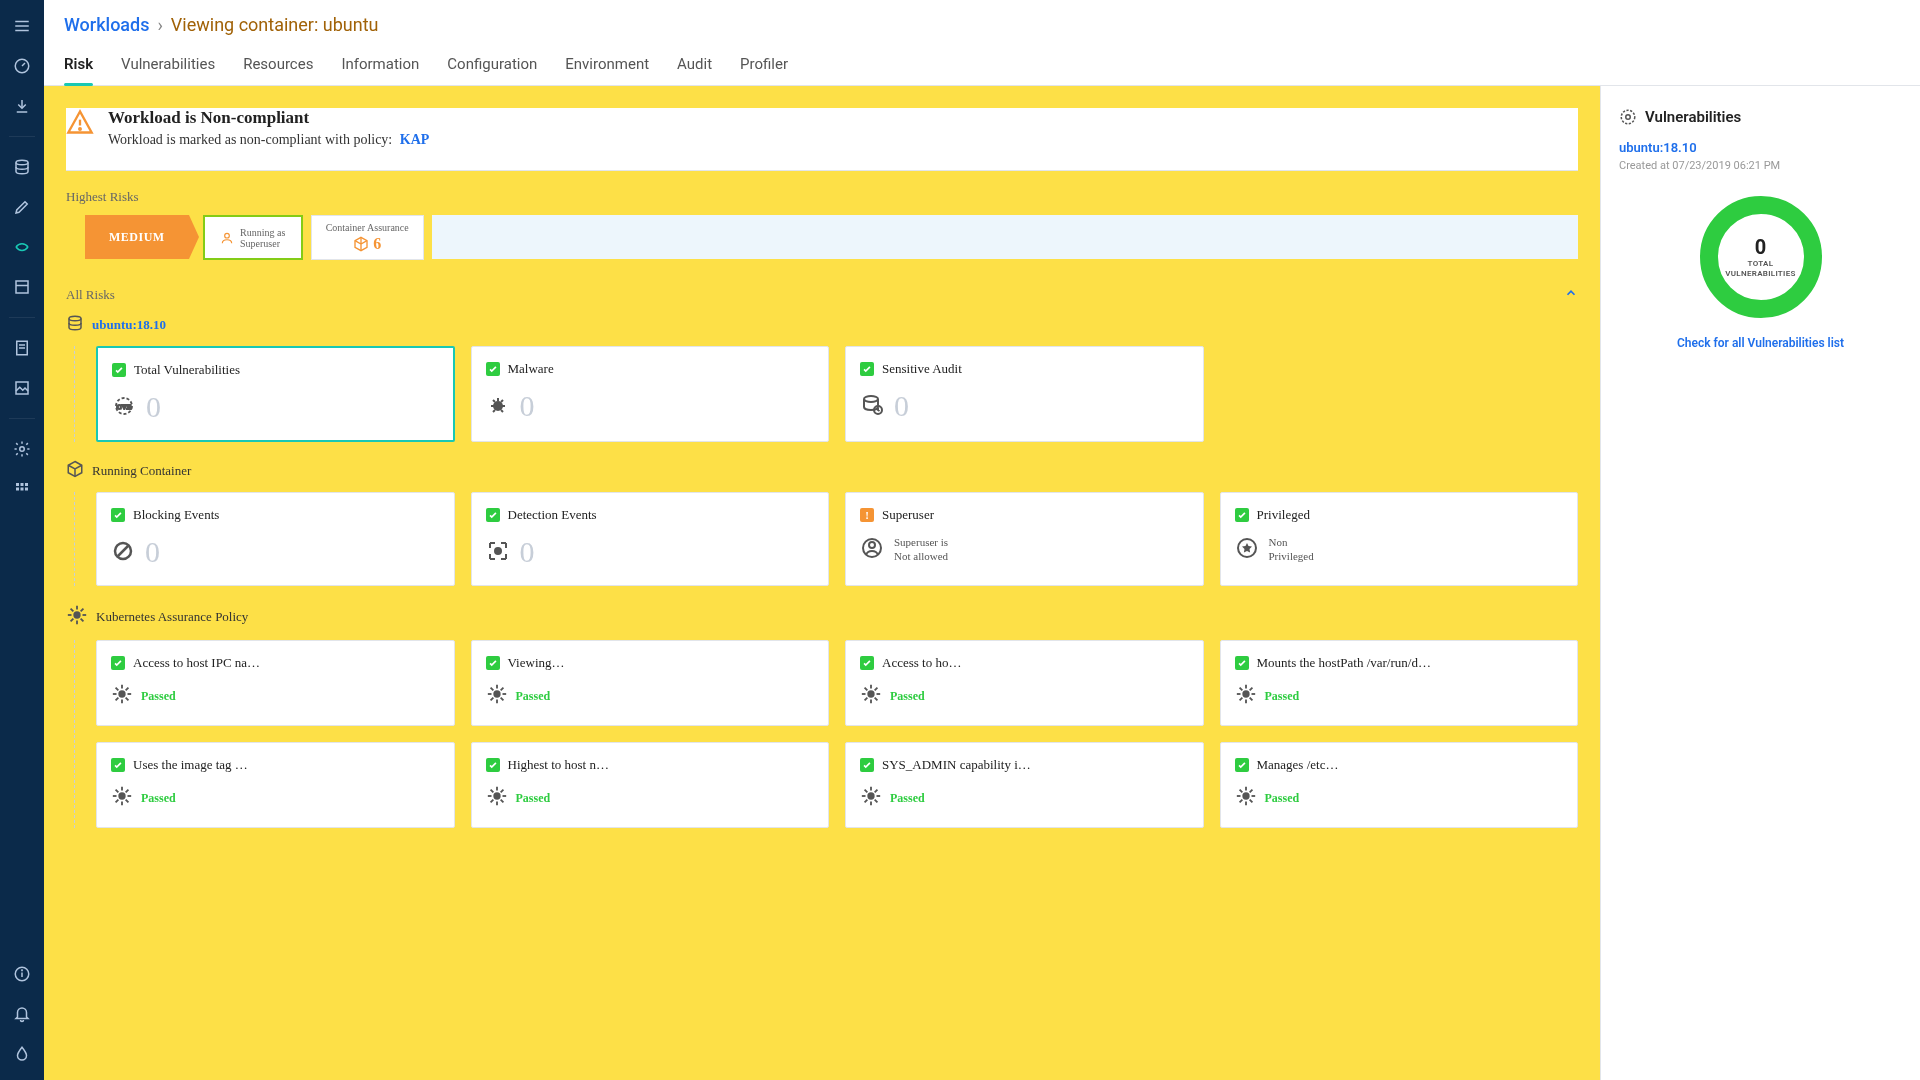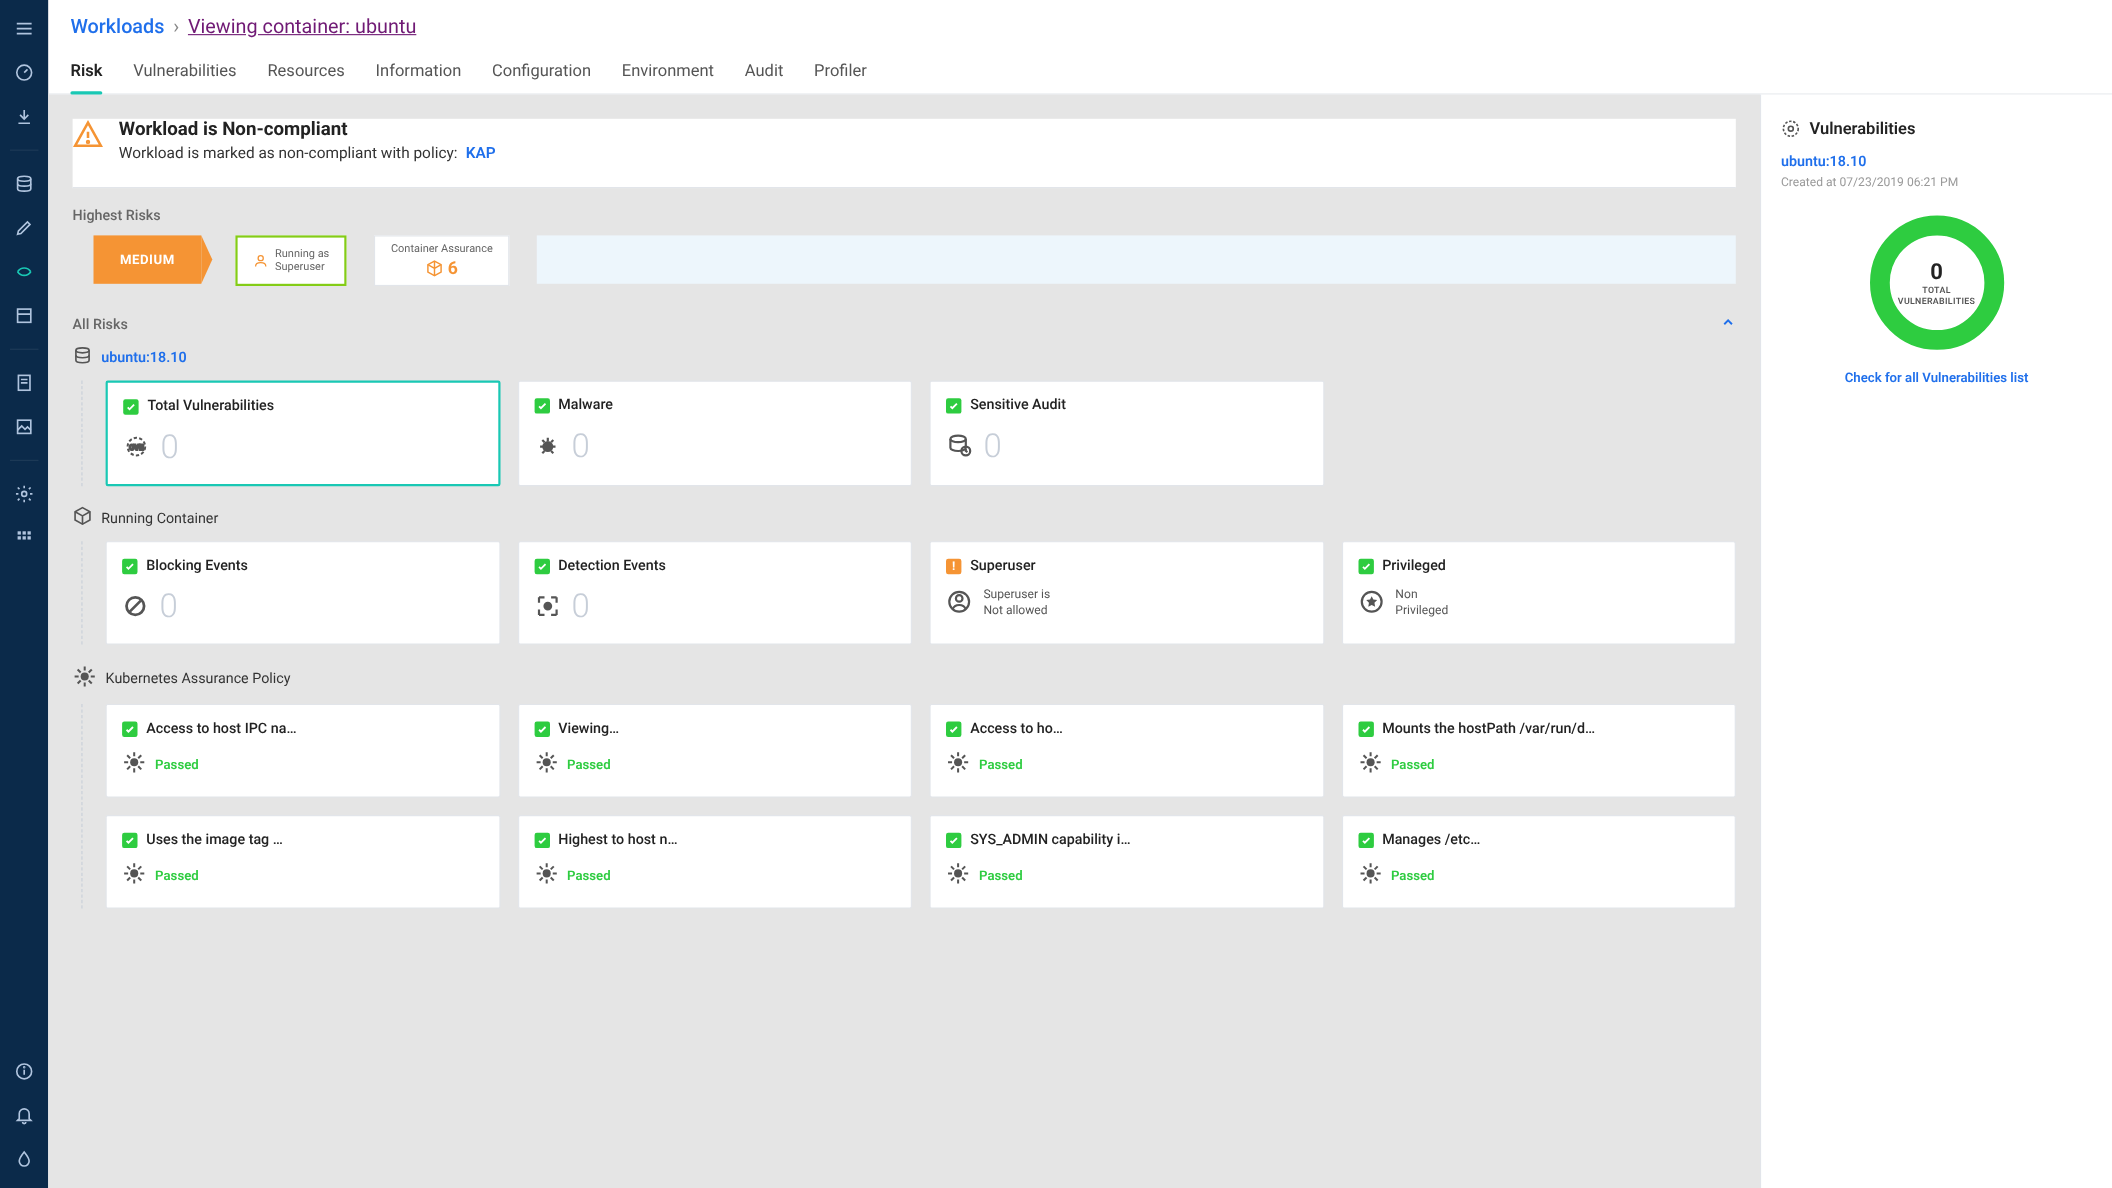--- a/index.html
+++ b/index.html
@@ -14,45 +14,45 @@
 .sidebar .sb-spacer { flex: 1; }
 .sb-icon { width: 18px; height: 18px; }
 
 
 .main { flex: 1; display: flex; flex-direction: column; background: #fff; min-width: 0; }
 
 
 .crumb { padding: 14px 20px 10px; display: flex; align-items: center; gap: 8px; font-size: 18px; }
 .crumb a { color: #1f6feb; text-decoration: none; font-weight: 500; }
 .crumb .sep { color: #888; }
-.crumb .current { color: #701a75; font-weight: 400; text-decoration: underline; }
+.crumb .current { color: #a16207; font-weight: 400; }
 
 
 .tabs { display: flex; gap: 28px; padding: 0 20px; border-bottom: 1px solid #e2e5ea; }
 .tabs .tab { padding: 10px 0 12px; font-size: 15px; color: #555; cursor: pointer; position: relative; }
 .tabs .tab.active { color: #222; font-weight: 600; }
 .tabs .tab.active::after { content: ""; position: absolute; left: 0; right: 0; bottom: -1px; height: 3px; background: #19c8b4; border-radius: 2px; }
 
 
 .content-row { display: flex; flex: 1; min-height: 0; }
-.content { flex: 1; padding: 22px; overflow-y: auto; background: #e5e5e5; }
+.content { flex: 1; padding: 22px; overflow-y: auto; background: #fde047; font-family: Liberation Serif, serif; }
 .rhs { width: 320px; border-left: 1px solid #e2e5ea; padding: 22px 18px; background: #fff; flex-shrink: 0; }
 
 
 .banner { display: flex; gap: 14px; align-items: flex-start; padding: 0 0 22px; border-bottom: 1px solid #e2e5ea; margin-bottom: 18px; background: #fff; }
 .banner .bicon { color: #f59434; }
 .banner h2 { font-size: 17px; font-weight: 700; margin-bottom: 4px; }
 .banner .bsub { font-size: 14px; color: #333; }
 .banner .bsub a { color: #1f6feb; font-weight: 600; margin-left: 4px; text-decoration: none; }
 .content { padding: 0; }
 .inner { padding: 22px; }
 
 
 .section-label { font-size: 13px; color: #666; margin-bottom: 10px; font-weight: 500; }
-.hr-row { display: flex; gap: 17px; align-items: stretch; margin-bottom: 26px; padding-left: 19px; }
+.hr-row { display: flex; gap: 0; align-items: stretch; margin-bottom: 26px; padding-left: 19px; }
 .hr-badge { background: #f59434; color: #fff; font-weight: 700; font-size: 12px; padding: 0 24px; display: flex; align-items: center; position: relative; height: 44px; letter-spacing: 0.5px; }
 .hr-badge::after { content: ""; position: absolute; right: -10px; top: 0; bottom: 0; width: 0; height: 0; border-top: 22px solid transparent; border-bottom: 22px solid transparent; border-left: 10px solid #f59434; }
 .hr-item { background: #fff; border: 2px solid #84cc16; padding: 6px 14px; margin-left: 14px; display: flex; flex-direction: column; align-items: center; justify-content: center; min-width: 100px; }
 .hr-item .top { display: flex; align-items: center; gap: 6px; font-size: 10px; color: #666; }
 .hr-item2 { background: #fff; border: 1px solid #e2e5ea; padding: 6px 14px; margin-left: 8px; display: flex; flex-direction: column; align-items: center; justify-content: center; }
 .hr-item2 .lbl { font-size: 10px; color: #666; }
 .hr-item2 .row2 { display: flex; align-items: center; gap: 4px; margin-top: 2px; }
 .hr-item2 .num { color: #f59434; font-weight: 700; font-size: 16px; }
 .hr-fill { flex: 1; background: #edf6fc; margin-left: 8px; height: 44px; }
 

